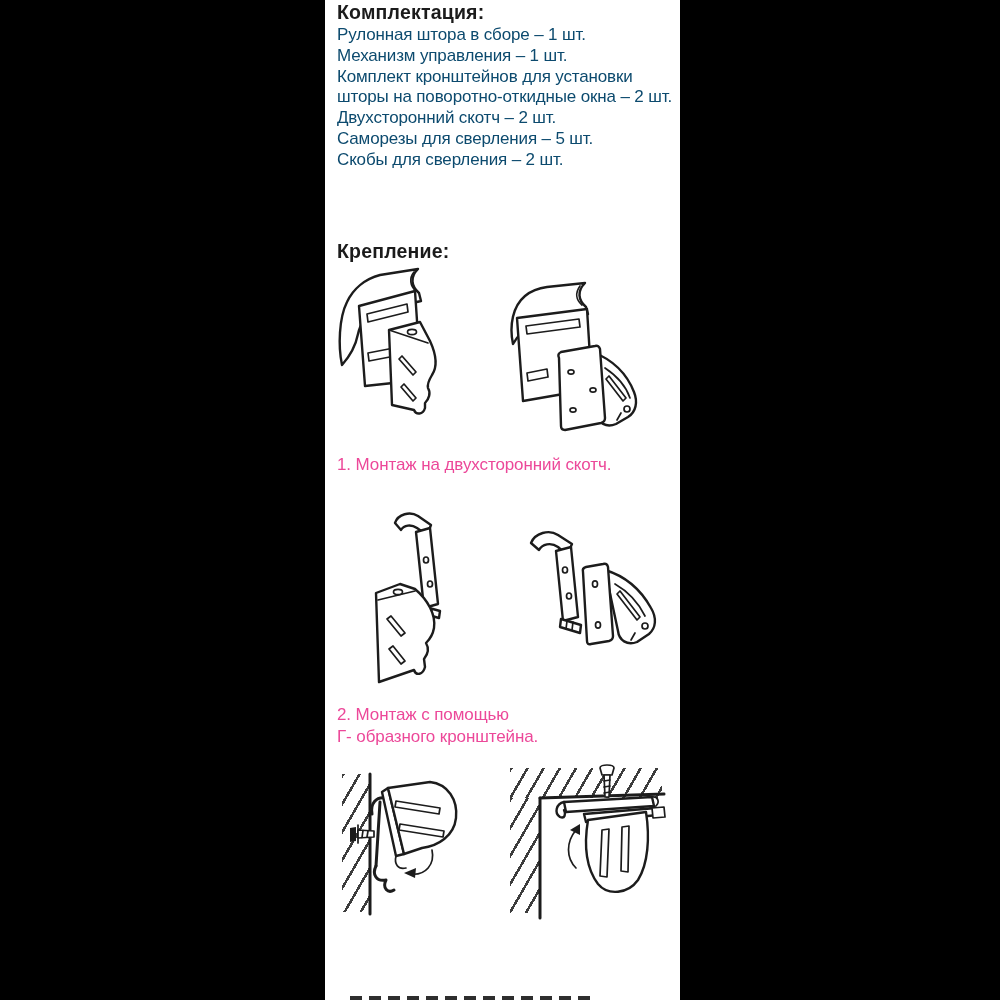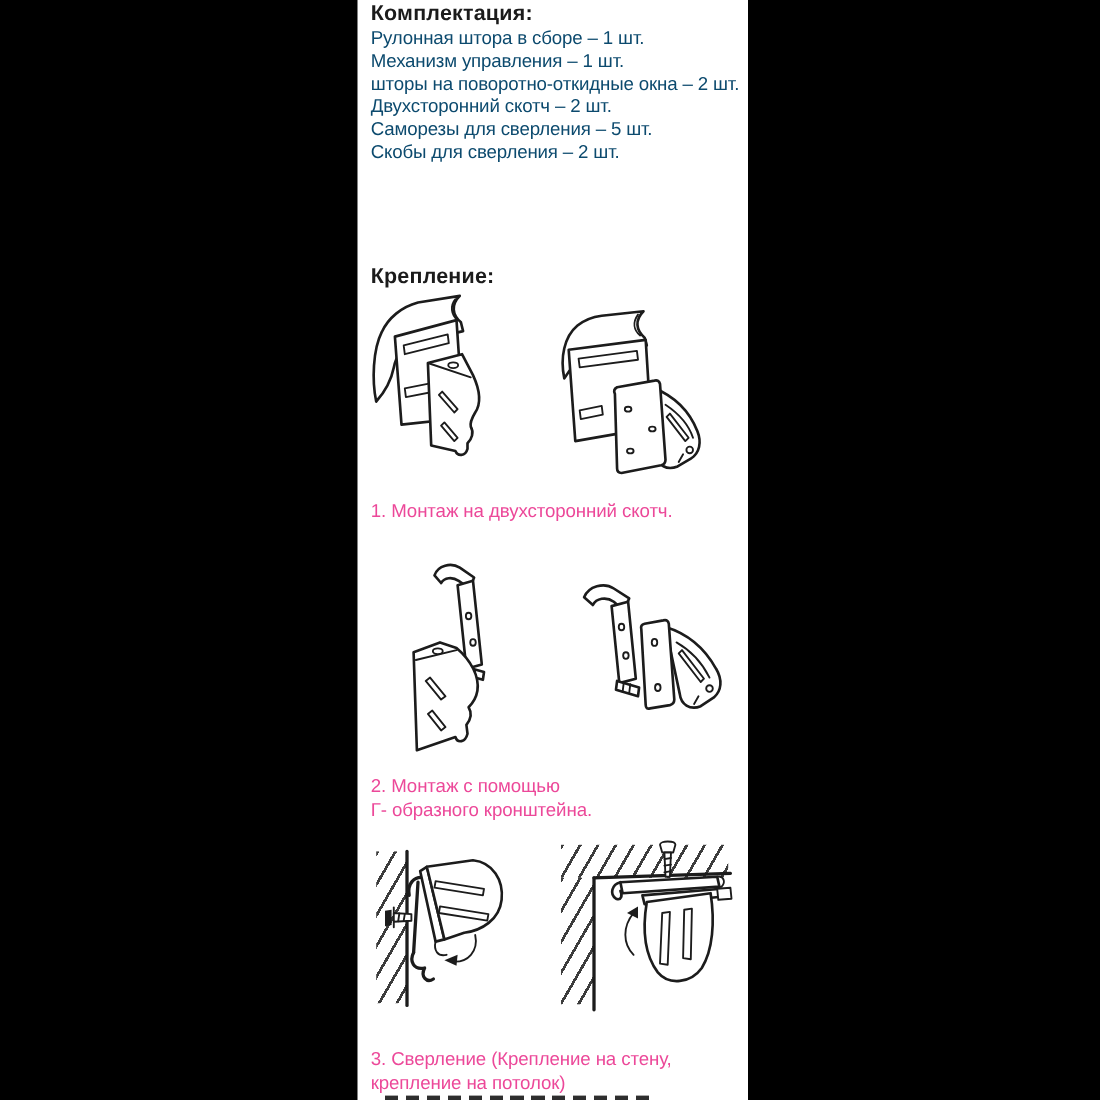--- a/index.html
+++ b/index.html
@@ -32,20 +32,21 @@
 </head>
 <body>
 
 <div class="stage">
   <div class="paper">
 
     <div class="h1" style="top:1px">Комплектация:</div>
     <div class="list">
       <div class="line">Рулонная штора в сборе – 1 шт.</div>
       <div class="line">Механизм управления – 1 шт.</div>
+      <div class="line">Комплект кронштейнов для установки</div>
       <div class="line">шторы на поворотно-откидные окна – 2 шт.</div>
       <div class="line">Двухсторонний скотч – 2 шт.</div>
       <div class="line">Саморезы для сверления – 5 шт.</div>
       <div class="line">Скобы для сверления – 2 шт.</div>
     </div>
 
     <div class="h1" style="top:240px">Крепление:</div>
 
     <svg class="ill" style="left:10px;top:266px" width="112" height="168" viewBox="0 0 112 168">
       <path class="f" d="M7,99 C3,80 4,52 12,36 C18,23 30,13 45,9 L83,3 C75,11 76,20 84,27 L86,35 L40,46 C31,50 25,58 23,68 C21,78 15,90 7,99 Z"></path>
@@ -149,20 +150,16 @@
       <path class="thin" d="M152,37 C158,36 160,42 156,46 L150,47"></path>
       <path class="f" d="M84,54 L156,48 L158,55 L86,62 Z"></path>
       <path class="f thin" d="M152,48 L164,47 L165,57 L153,58 Z"></path>
       <path class="f" d="M88,60 C84,84 86,108 98,124 C108,136 128,134 138,120 C148,104 150,78 146,52 Z"></path>
       <path class="f thin" d="M102,70 L109,69 L107,117 L100,116 Z"></path>
       <path class="f thin" d="M122,67 L129,66 L128,112 L121,111 Z"></path>
       <path class="thin" d="M76,70 C66,82 66,98 76,108"></path>
       <path class="fill-ink" d="M80,64 L70,70 L80,75 Z"></path>
     </svg>
 
-    <div class="caption" style="top:952px">
-      <div class="line">3. Сверление (Крепление на стену,</div>
-      <div class="line">крепление на потолок)</div>
-    </div>
 
     <div class="sliver"></div>
   </div>
 </div>
 
 </body></html>

